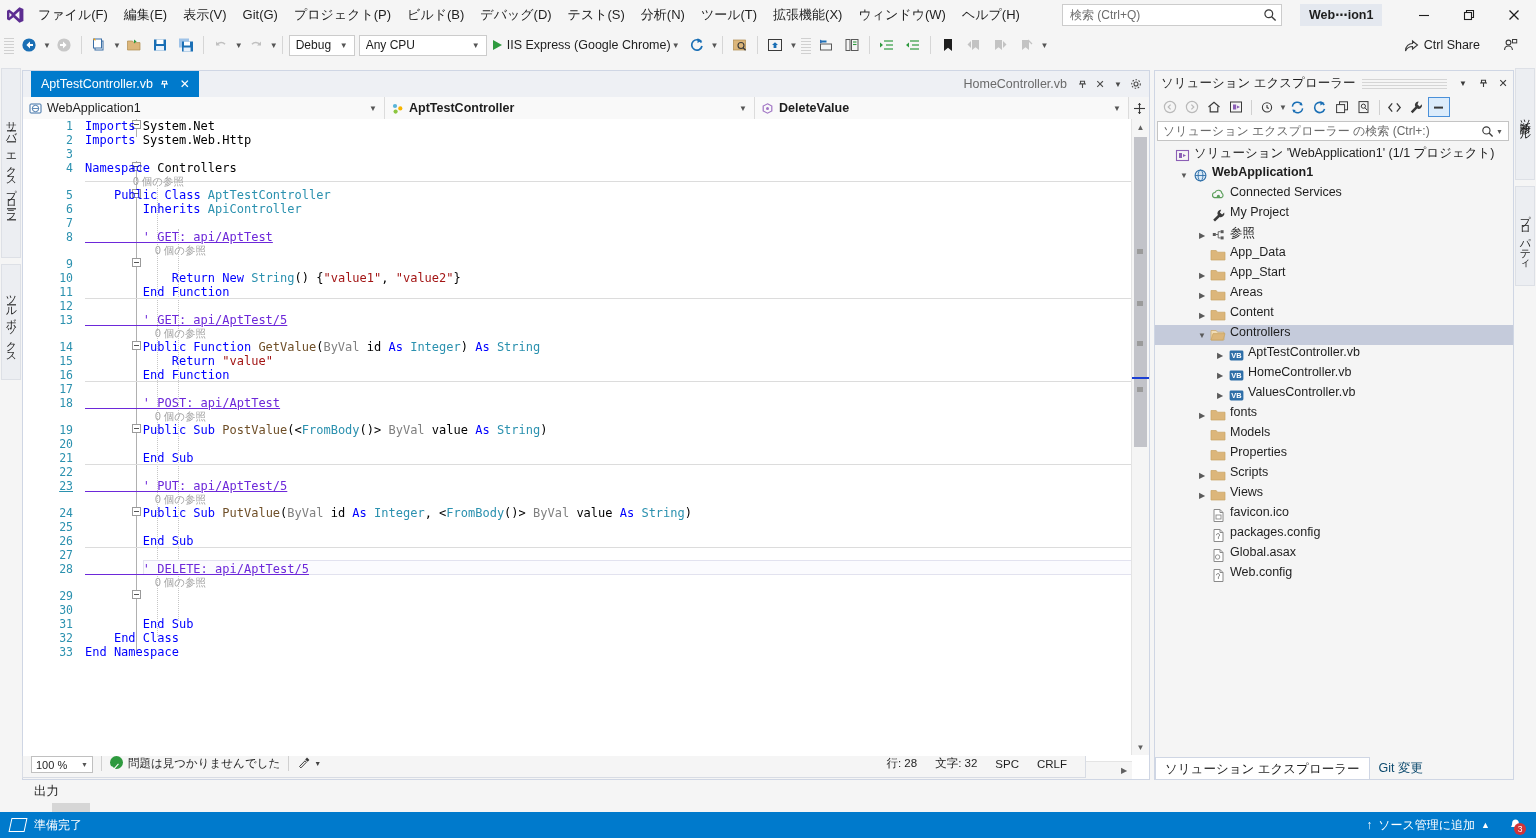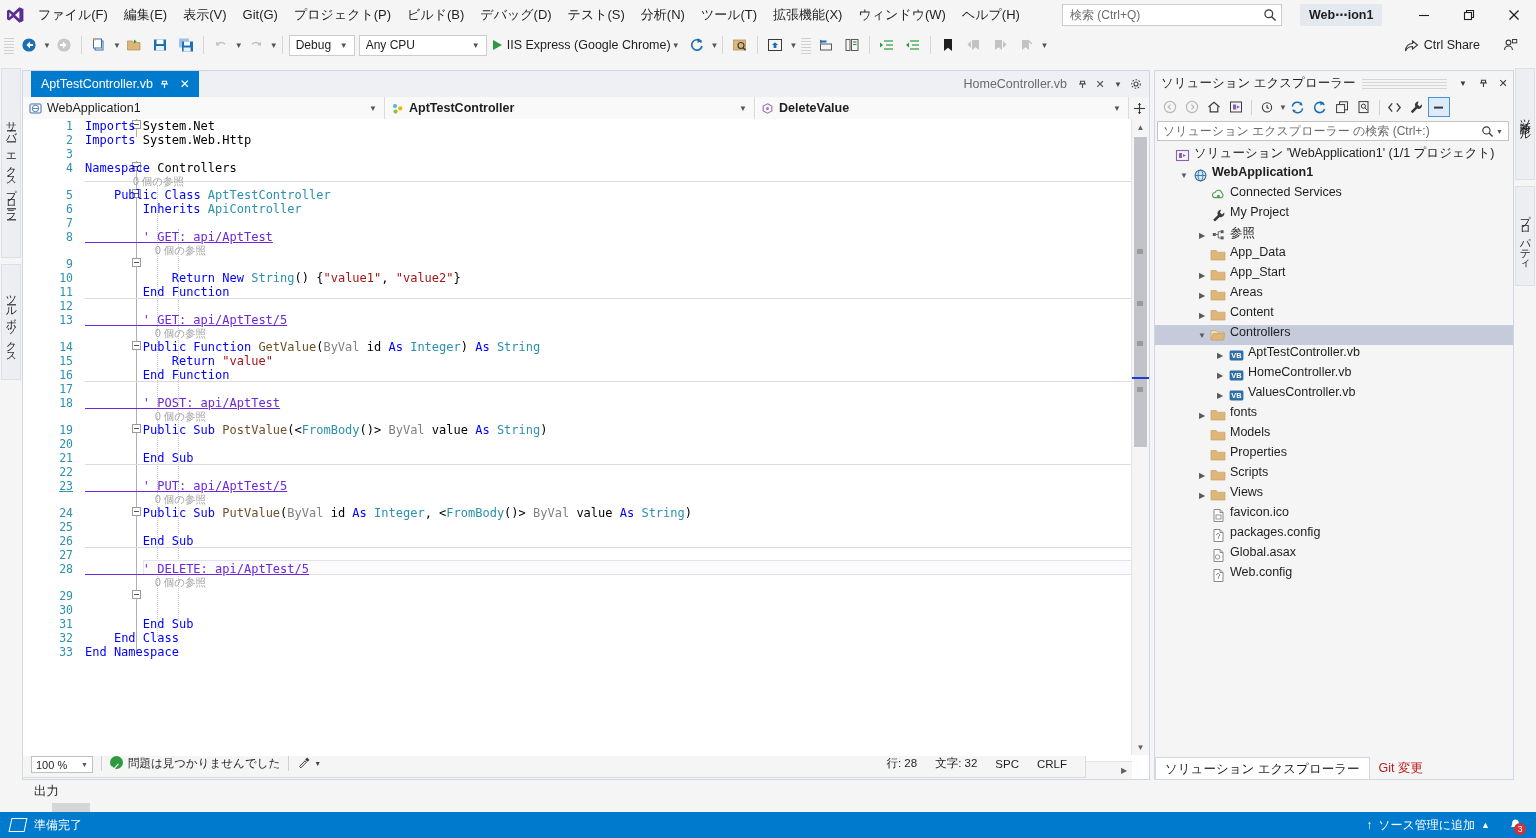--- a/index.html
+++ b/index.html
@@ -122,21 +122,21 @@
   .sol-search{position:absolute;left:2px;top:50px;right:4px;height:20px;background:#fff;border:1px solid #c4c4c4;display:flex;align-items:center;box-sizing:border-box;}
   .sol-search .sph{flex:1;font-size:12px;color:#6a6a6a;padding-left:5px;white-space:nowrap;overflow:hidden;}
   .sol-tree{position:absolute;left:0;top:74px;right:0;bottom:26px;overflow:hidden;}
   .trow{position:relative;height:20px;display:flex;align-items:flex-start;font-size:12.5px;color:#1e1e1e;white-space:nowrap;}
   .trow.sel{background:#c5cbdb;}
   .exp{width:14px;height:20px;display:flex;align-items:center;justify-content:center;color:#5a5a5a;font-size:8px;flex:none;}
   .ticon{width:18px;height:20px;display:flex;align-items:center;justify-content:center;flex:none;margin-right:3px;}
   .tlab{overflow:hidden;text-overflow:ellipsis;}
   .bold{font-weight:bold;}
   .sol-tabs{position:absolute;left:0;bottom:0;width:100%;height:25px;background:#f5f5f5;display:flex;align-items:flex-end;}
-  .sol-tab{height:22px;line-height:22px;padding:0 9px;font-size:12.5px;color:#b91c1c;background:#f5f5f5;}
+  .sol-tab{height:22px;line-height:22px;padding:0 9px;font-size:12.5px;color:#0c4a6e;background:#f5f5f5;}
   .sol-tab.act{background:#fff;border:1px solid #cfd6e4;border-bottom:none;color:#1e1e1e;box-sizing:border-box;}
 
   
   .statusbar{position:absolute;left:0;bottom:0;width:1536px;height:26px;background:#007acc;display:flex;align-items:center;color:#fff;font-size:12px;}
   .sb-icon{width:14px;height:12px;border:1.6px solid #fff;margin:0 8px 0 10px;transform:skewX(-12deg);}
   .sb-right{margin-left:auto;display:flex;align-items:center;padding-right:10px;}
   .sb-src{display:flex;align-items:center;margin-right:14px;}
   .bell{position:relative;width:22px;height:20px;display:flex;align-items:center;justify-content:center;}
   .badge{position:absolute;right:0px;bottom:0px;min-width:12px;height:12px;border-radius:6px;background:#d13438;color:#fff;
          font-size:8.5px;line-height:12px;text-align:center;padding:0 1px;box-sizing:border-box;}

